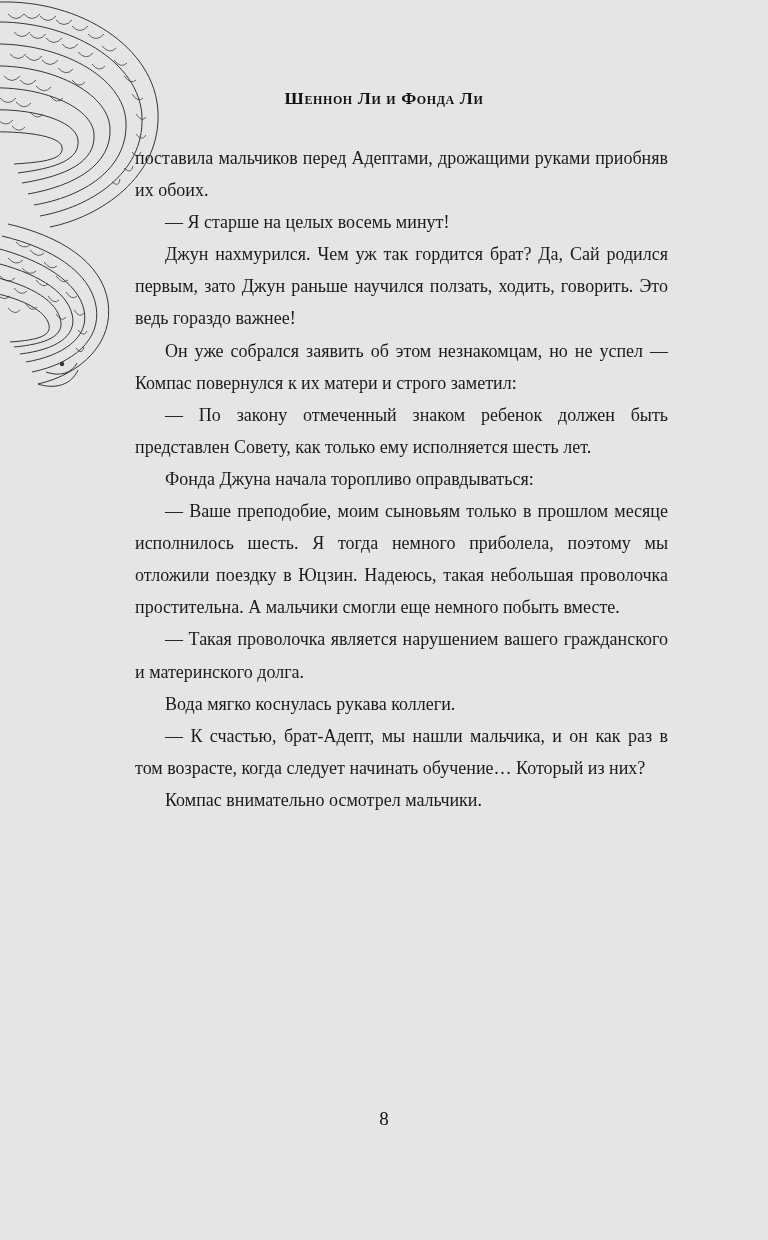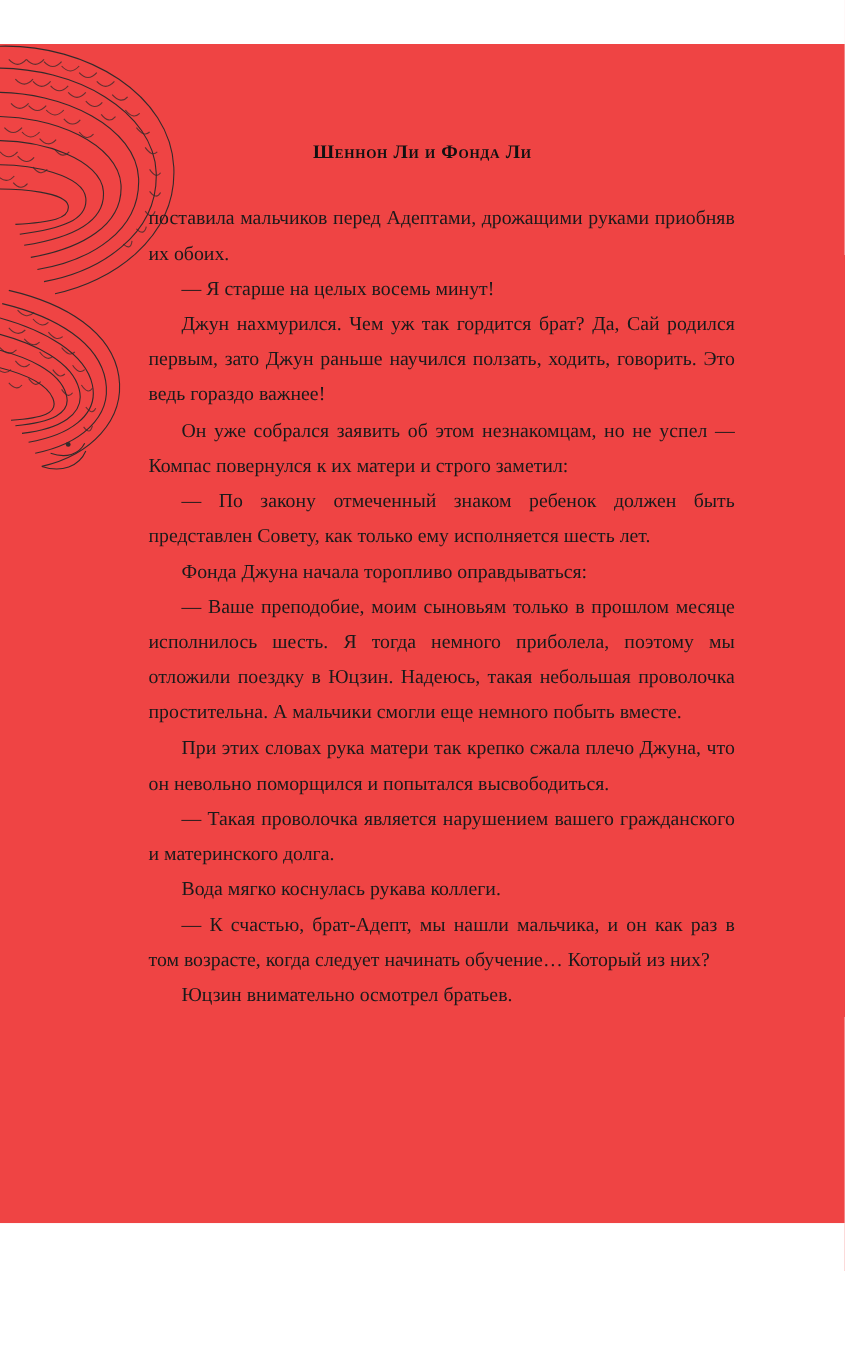--- a/index.html
+++ b/index.html
@@ -3,26 +3,25 @@
 <meta charset="utf-8">
 <style>
   html, body {
     margin: 0;
     padding: 0;
     background: #ffffff;
   }
   .page {
     position: relative;
     width: 768px;
-    height: 1072px;
-    background: #ef4444;
+    height: 1240px;
+    background: #e5e5e5;
     overflow: hidden;
     font-family: "Liberation Serif", serif;
     color: #1a1a1a;
-    margin-top: 40px;
   }
 
   
   .ornament {
     position: absolute;
     left: -10px;
     top: -8px;
     width: 215px;
     height: 400px;
     pointer-events: none;
@@ -162,21 +161,20 @@
   <div class="running-head">Шеннон Ли и Фонда Ли</div>
 
   <div class="text-block">
     <p class="para noindent">поставила мальчиков перед Адептами, дрожащими руками приобняв их обоих.</p>
     <p class="para">— Я старше на целых восемь минут!</p>
     <p class="para">Джун нахмурился. Чем уж так гордится брат? Да, Сай ро­дился первым, зато Джун раньше научился ползать, ходить, говорить. Это ведь гораздо важнее!</p>
     <p class="para">Он уже собрался заявить об этом незнакомцам, но не успел — Компас повернулся к их матери и строго заметил:</p>
     <p class="para">— По закону отмеченный знаком ребенок должен быть представлен Совету, как только ему исполняется шесть лет.</p>
     <p class="para">Фонда Джуна начала торопливо оправдываться:</p>
     <p class="para">— Ваше преподобие, моим сыновьям только в прошлом месяце исполнилось шесть. Я тогда немного приболела, поэ­тому мы отложили поездку в Юцзин. Надеюсь, такая неболь­шая проволочка простительна. А мальчики смогли еще немного побыть вместе.</p>
-    <p class="para">При этих словах рука матери так крепко сжала плечо Джуна, что он невольно поморщился и попытался высвобо­диться.</p>
     <p class="para">— Такая проволочка является нарушением вашего граж­данского и материнского долга.</p>
     <p class="para">Вода мягко коснулась рукава коллеги.</p>
     <p class="para">— К счастью, брат-Адепт, мы нашли мальчика, и он как раз в том возрасте, когда следует начинать обучение… Кото­рый из них?</p>
-    <p class="para">Юцзин внимательно осмотрел братьев.</p>
+    <p class="para">Компас внимательно осмотрел мальчики.</p>
   </div>
 
   <div class="folio">8</div>
 </div>
 
 </body></html>

